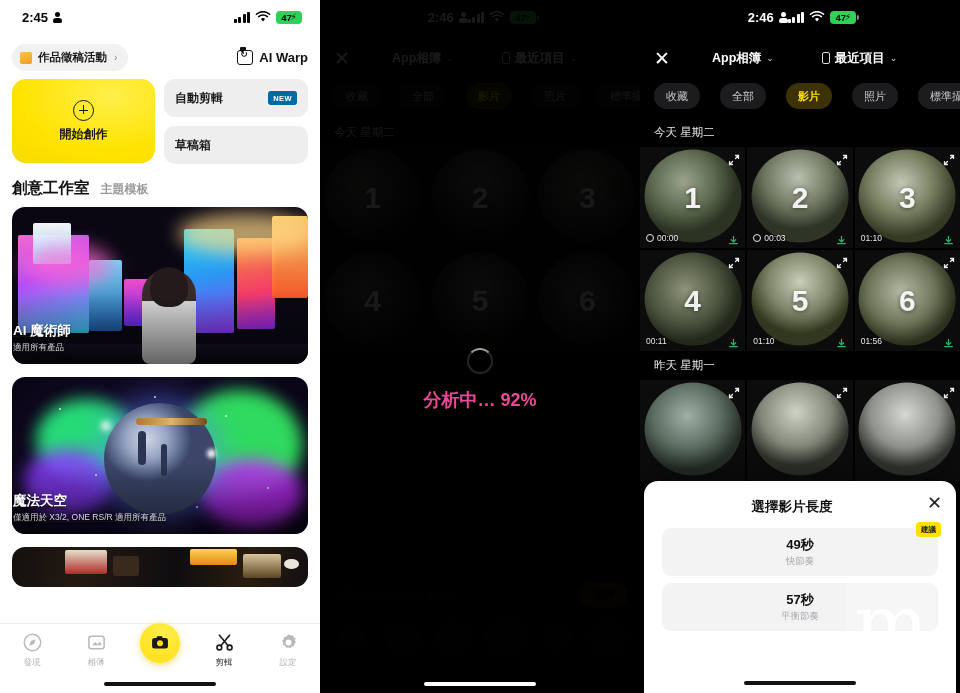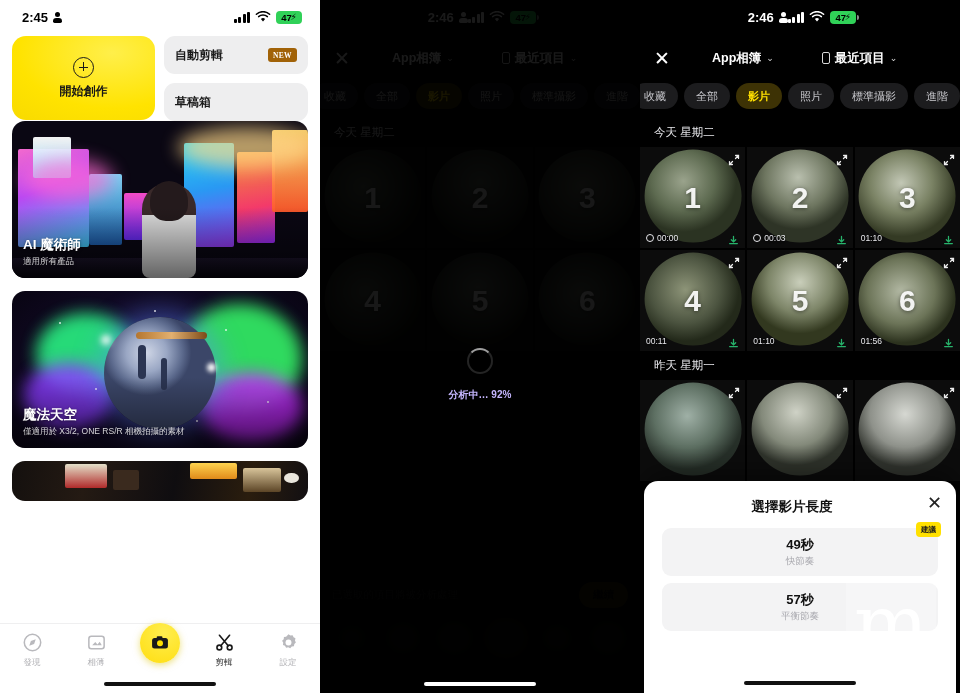--- a/index.html
+++ b/index.html
@@ -66,34 +66,34 @@
   .create-card .plus::before,.create-card .plus::after{
     content:""; position:absolute; background:#1a1a1a;
   }
   .create-card .plus::before{ left:4.5px; top:9px; width:9px; height:1.8px; }
   .create-card .plus::after{ left:8.6px; top:4.8px; width:1.8px; height:9px; }
   .create-card .lab { font-size: 12px; font-weight: bold; color:#171717; }
   .side-cards { display:flex; flex-direction:column; gap: 9px; flex:1; }
   .side-card {
     height: 38px; border-radius: 11px; background:#eeeeef;
     display:flex; align-items:center; justify-content:space-between;
-    padding: 16px 11px; font-size: 12px; font-weight: bold; color:#1a1a1a;font-family:Liberation Serif, serif;
-  }
-  .newbadge { background:#a16207; color:#fff; font-size:7.5px; font-weight:bold; border-radius:3px; padding: 2.5px 5px; letter-spacing:.4px; }
+    padding: 16px 11px; font-size: 12px; font-weight: bold; color:#1a1a1a;
+  }
+  .newbadge { background:#0369a1; color:#fff; font-size:7.5px; font-weight:bold; border-radius:3px; padding: 2.5px 5px; letter-spacing:.4px; }
 
   .p1-sec { display:flex; align-items:baseline; gap:11px; padding: 14px 12px 8px 12px; }
   .p1-sec .h1 { font-size: 15.5px; font-weight: bold; color:#111; }
   .p1-sec .h2 { font-size: 12px; color:#9a9a9e; font-weight: bold; }
 
   .tpl-list { padding: 0 12px; display:flex; flex-direction:column; gap: 13px; }
   .tpl {
     position: relative; height: 157px; border-radius: 13px; overflow:hidden;
   }
   .tpl.short { height: 40px; }
-  .tpl .cap { position:absolute; left:11px; bottom:10px; z-index:4; }
+  .tpl .cap { position:absolute; left:1px; bottom:10px; z-index:4;text-decoration:underline; }
   .tpl .cap .t { font-size: 13.5px; font-weight: bold; color:#fff; text-shadow: 0 1px 3px rgba(0,0,0,.6); }
   .tpl .cap .s { font-size: 8.5px; color: rgba(255,255,255,.82); margin-top:2px; text-shadow: 0 1px 3px rgba(0,0,0,.6); }
   .tpl .shade { position:absolute; inset:0; background: linear-gradient(to top, rgba(0,0,0,.55) 0%, rgba(0,0,0,0) 45%); z-index:3; }
 
   
   .art-city { position:absolute; inset:0; background:#0a0713; }
   .art-city .bld { position:absolute; border-radius:2px; opacity:.95; }
   .art-city .person {
     position:absolute; left:44%; bottom:0; width: 54px; height: 95px;
     background: linear-gradient(to bottom, #3a2a2a 0 34%, #dcdcdc 34% 100%);
@@ -143,21 +143,21 @@
   .pdark { background:#000; color:#fff; }
   .pdark .statusbar { color:#fff;justify-content:center; }
   .g-head { display:flex; align-items:center; padding: 10px 14px 2px 14px; position:relative; height: 40px; }
   .xbtn { font-size: 19px; line-height:1; color:#fff; font-weight: 300; width: 22px; }
   .g-sel { display:flex; align-items:center; gap:5px; font-size: 12.5px; font-weight:bold; color:#fff; }
   .g-sel .cv { font-size: 9px; color:#d8d8d8; font-weight:normal; }
   .g-sel.first { margin-left: 36px; }
   .g-sel.second { margin-left: 48px; }
   .phone-ico { width:8px; height:12px; border:1.3px solid #d8d8d8; border-radius:2px; display:inline-block; }
 
-  .chips { display:flex; gap: 6px; padding: 9px 0 9px 14px; overflow:hidden;justify-content:flex-end; }
+  .chips { display:flex; gap: 20px; padding: 9px 0 9px 14px; overflow:hidden; }
   .chip {
     flex:0 0 auto; background:#1c1c1e; color:#c9c9ce; border-radius: 14px;
     padding: 5.5px 12px; font-size: 11px; white-space:nowrap;
   }
   .chip.on { background:#3d3205; color:#ffe000; font-weight: bold; }
 
   .daylabel { font-size: 11.5px; color:#e6e6ea; padding: 7px 0 7px 14px; font-weight: 500; }
   .grid { display:grid; grid-template-columns: repeat(3, 1fr); gap: 2px; }
   .cell { position:relative; aspect-ratio: 1 / 0.96; overflow:hidden; background:#0c0c0c; }
   .cell .fish {
@@ -178,21 +178,21 @@
 
   
   .dimmer { position:absolute; inset:0; background: rgba(0,0,0,.90); z-index: 20; }
   .proc {
     position:absolute; left:0; right:0; top: 348px; z-index: 21; text-align:center;
   }
   .proc .spin {
     width: 26px; height: 26px; margin: 0 auto 14px auto; border-radius:50%;
     border: 2px solid rgba(255,255,255,.14); border-top-color: rgba(255,255,255,.62);
   }
-  .proc .pt { font-size: 10px; font-weight: bold; color:#c4b5fd; }
+  .proc .pt { font-size: 18px; font-weight: bold; color:#ec4899; }
   .proc .ps { font-size: 10.5px; color:#9a9aa0; margin-top: 11px; }
 
   .p2-bottom { position:absolute; left:0; right:0; bottom:0; height: 123px; z-index:5; }
   .p2-bottom .row1 { display:flex; align-items:center; justify-content:space-between; padding: 12px 12px 0 12px; }
   .p2-bottom .sel-txt { font-size: 10.5px; color:#cfcfd4; }
   .p2-bottom .cont { background:#ffe000; color:#1a1a1a; font-size: 10.5px; font-weight:bold; border-radius: 13px; padding: 6px 14px; }
   .p2-strip { display:flex; gap: 3px; padding: 10px 8px 0 8px; }
   .p2-strip .st { flex:1; height: 44px; border-radius:4px; overflow:hidden; position:relative; background:#191919; }
 
   
@@ -250,37 +250,52 @@
             </svg>
         </span>
         <span class="batt">
           <span>47</span>
             <span class="bolt">⚡</span>
           <span class="cap"></span>
         </span>
       </div>
     </div>
 
+    <div class="p1-top">
+      <div class="pill">
+        <span class="badge-ico"></span>
+        <span>作品徵稿活動</span>
+        <span class="chev">›</span>
+      </div>
+      <div class="aiwarp">
+        <span class="wico"></span>
+        <span>AI Warp</span>
+      </div>
+    </div>
 
     <div class="p1-cards">
       <div class="create-card">
         <span class="plus"></span>
         <span class="lab">開始創作</span>
       </div>
       <div class="side-cards">
         <div class="side-card">
           <span>自動剪輯</span>
           <span class="newbadge">NEW</span>
         </div>
         <div class="side-card">
           <span>草稿箱</span>
         </div>
       </div>
     </div>
 
+    <div class="p1-sec">
+      <span class="h1">創意工作室</span>
+      <span class="h2">主題模板</span>
+    </div>
 
     <div class="tpl-list">
       <div class="tpl">
         <div class="art-city">
           <div class="bld" style="left:2%;top:18%;width:24%;height:62%;background:linear-gradient(160deg,#ff6fd8,#c24bff 40%,#3fd0ff 100%);"></div>
           <div class="bld" style="left:7%;top:10%;width:13%;height:26%;background:linear-gradient(180deg,#ffffff,#9be8ff);"></div>
           <div class="bld" style="left:26%;top:34%;width:11%;height:45%;background:linear-gradient(180deg,#7de0ff,#1e5fb0);"></div>
           <div class="bld" style="left:58%;top:14%;width:17%;height:66%;background:linear-gradient(170deg,#29e0ff,#2ba0ff 45%,#9d3bff 100%);"></div>
           <div class="bld" style="left:76%;top:20%;width:13%;height:58%;background:linear-gradient(170deg,#ff9b3a,#ff3d6e 60%,#9b2bff 100%);"></div>
           <div class="bld" style="left:88%;top:6%;width:12%;height:52%;background:linear-gradient(180deg,#ffd36b,#ff5a2b);"></div>
@@ -311,21 +326,21 @@
           <div class="star" style="left:86%;top:70%"></div>
           <div class="star" style="left:48%;top:12%"></div>
           <div class="star" style="left:62%;top:82%"></div>
           <div style="position:absolute;left:30%;top:28%;width:10px;height:10px;border-radius:50%;background:#fff;filter:blur(3px);opacity:.9;"></div>
           <div style="position:absolute;left:66%;top:46%;width:9px;height:9px;border-radius:50%;background:#fff;filter:blur(2px);opacity:.95;"></div>
           <div style="position:absolute;left:42%;top:26%;width:24%;height:7px;border-radius:4px;background:linear-gradient(90deg,#b5762f,#e2b070,#7c4a18);"></div>
         </div>
         <div class="shade"></div>
         <div class="cap">
           <div class="t">魔法天空</div>
-          <div class="s">僅適用於 X3/2, ONE RS/R 相機拍攝的素材</div>
+          <div class="s">僅適用於 X3/2, ONE RS/R 適用所有產品</div>
         </div>
       </div>
 
       <div class="tpl short">
         <div class="art-street">
           <div class="sp" style="left:18%;top:8%;width:14%;height:60%;background:linear-gradient(180deg,#e4e0c9,#b02a2a);"></div>
           <div class="sp" style="left:34%;top:22%;width:9%;height:50%;background:#3a2a1e;"></div>
           <div class="sp" style="left:60%;top:6%;width:16%;height:40%;background:linear-gradient(180deg,#ffd34e,#e08a1a);"></div>
           <div class="sp" style="left:78%;top:18%;width:13%;height:60%;background:linear-gradient(180deg,#d8c49a,#5c4526);"></div>
           <div class="sp" style="left:92%;top:30%;width:5%;height:26%;background:#eae6dd;border-radius:50%;"></div>

